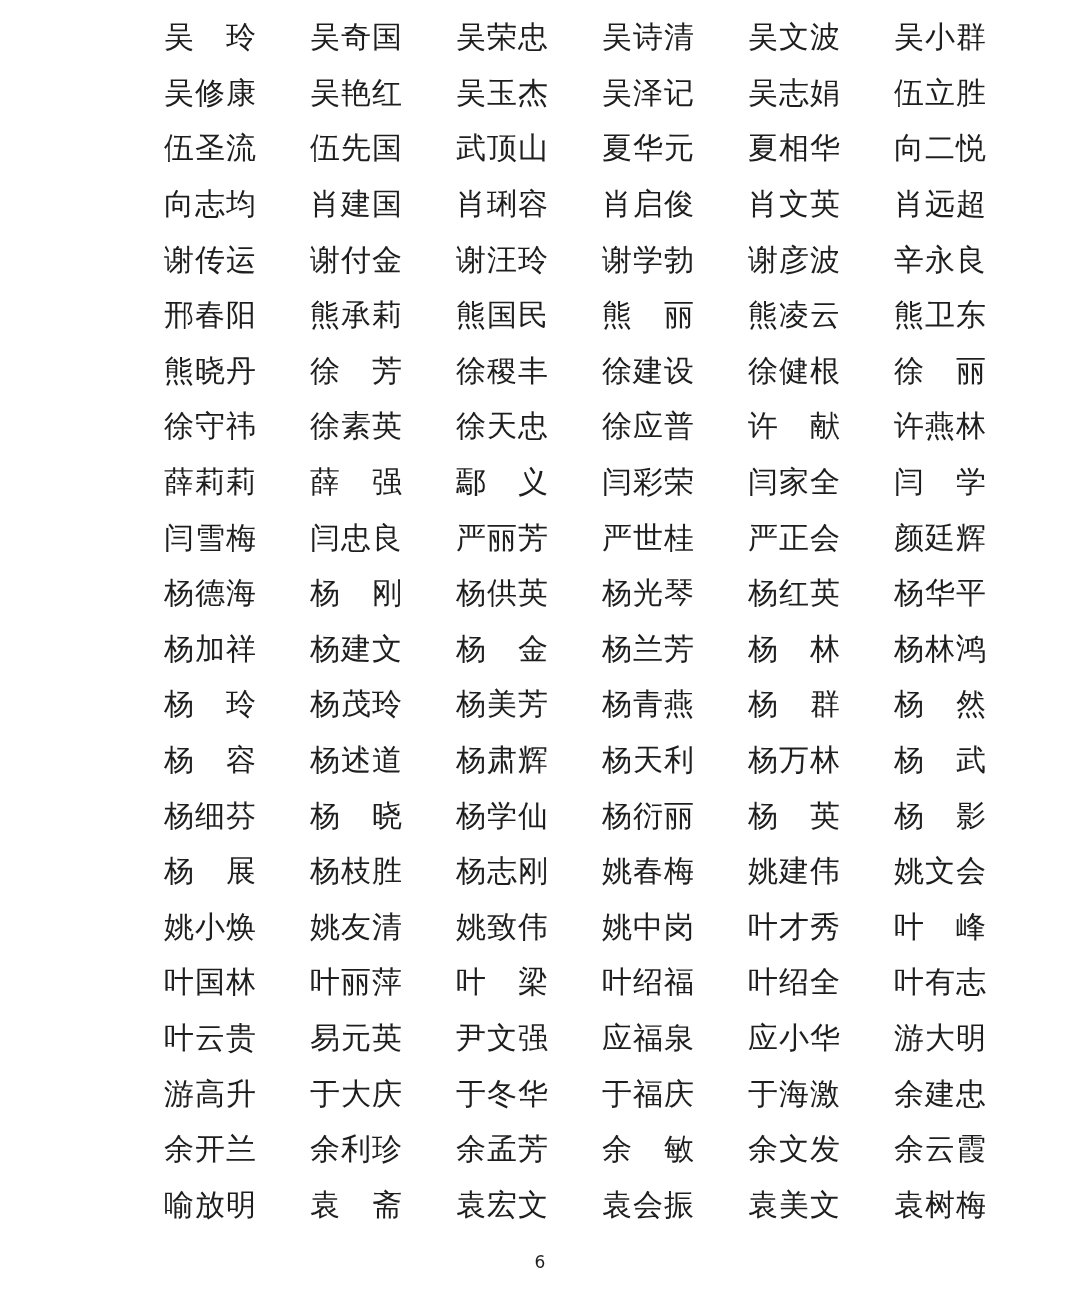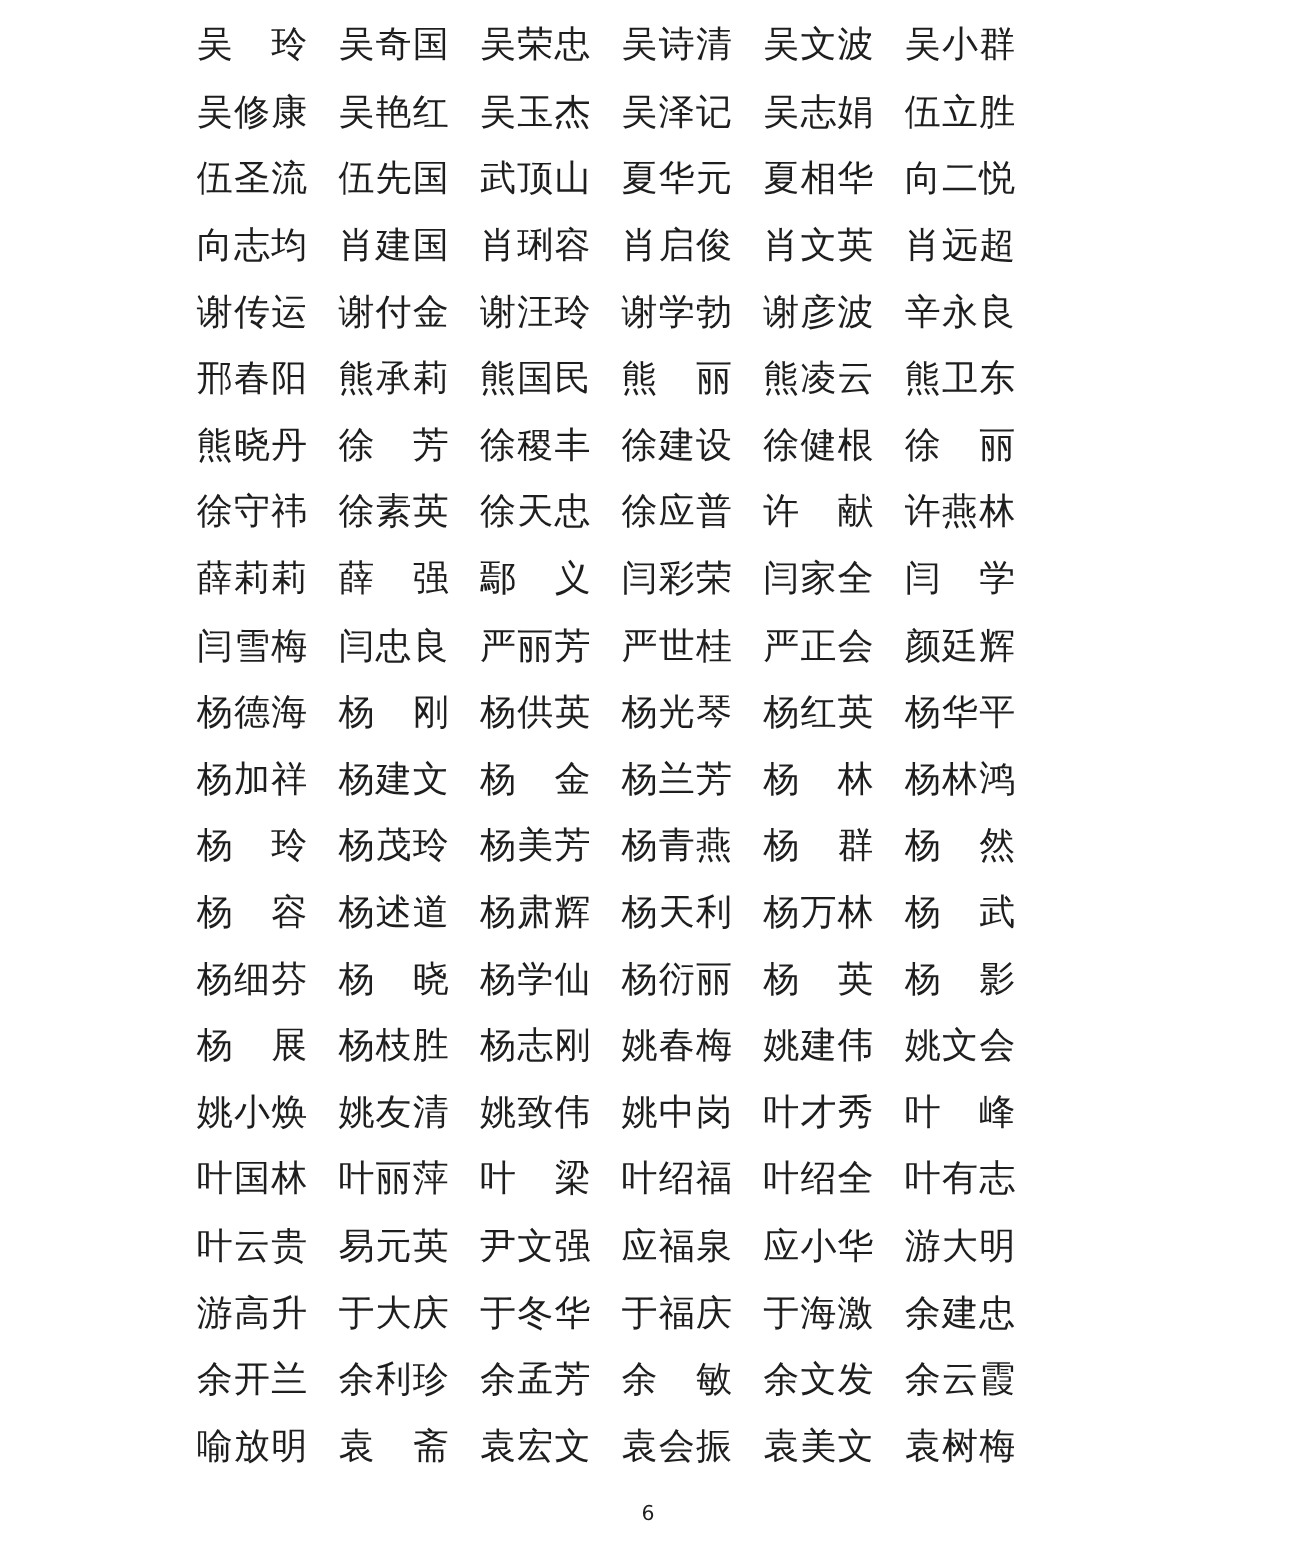--- a/index.html
+++ b/index.html
@@ -14,21 +14,21 @@
     background: #ffffff;
     overflow: hidden;
     font-family: "DejaVu Serif", "Liberation Serif", serif;
   }
   .name-grid {
     position: absolute;
     left: 164px;
     top: 10px;
     display: grid;
     grid-template-columns: repeat(6, 96px);
-    column-gap: 22px;
+    column-gap: 50px;
     grid-auto-rows: 55.6px;
   }
   .name-cell {
     display: flex;
     align-items: center;
     justify-content: flex-start;
     white-space: pre;
     font-size: 30px;
     letter-spacing: 1px;
     color: #1e1e1e;

